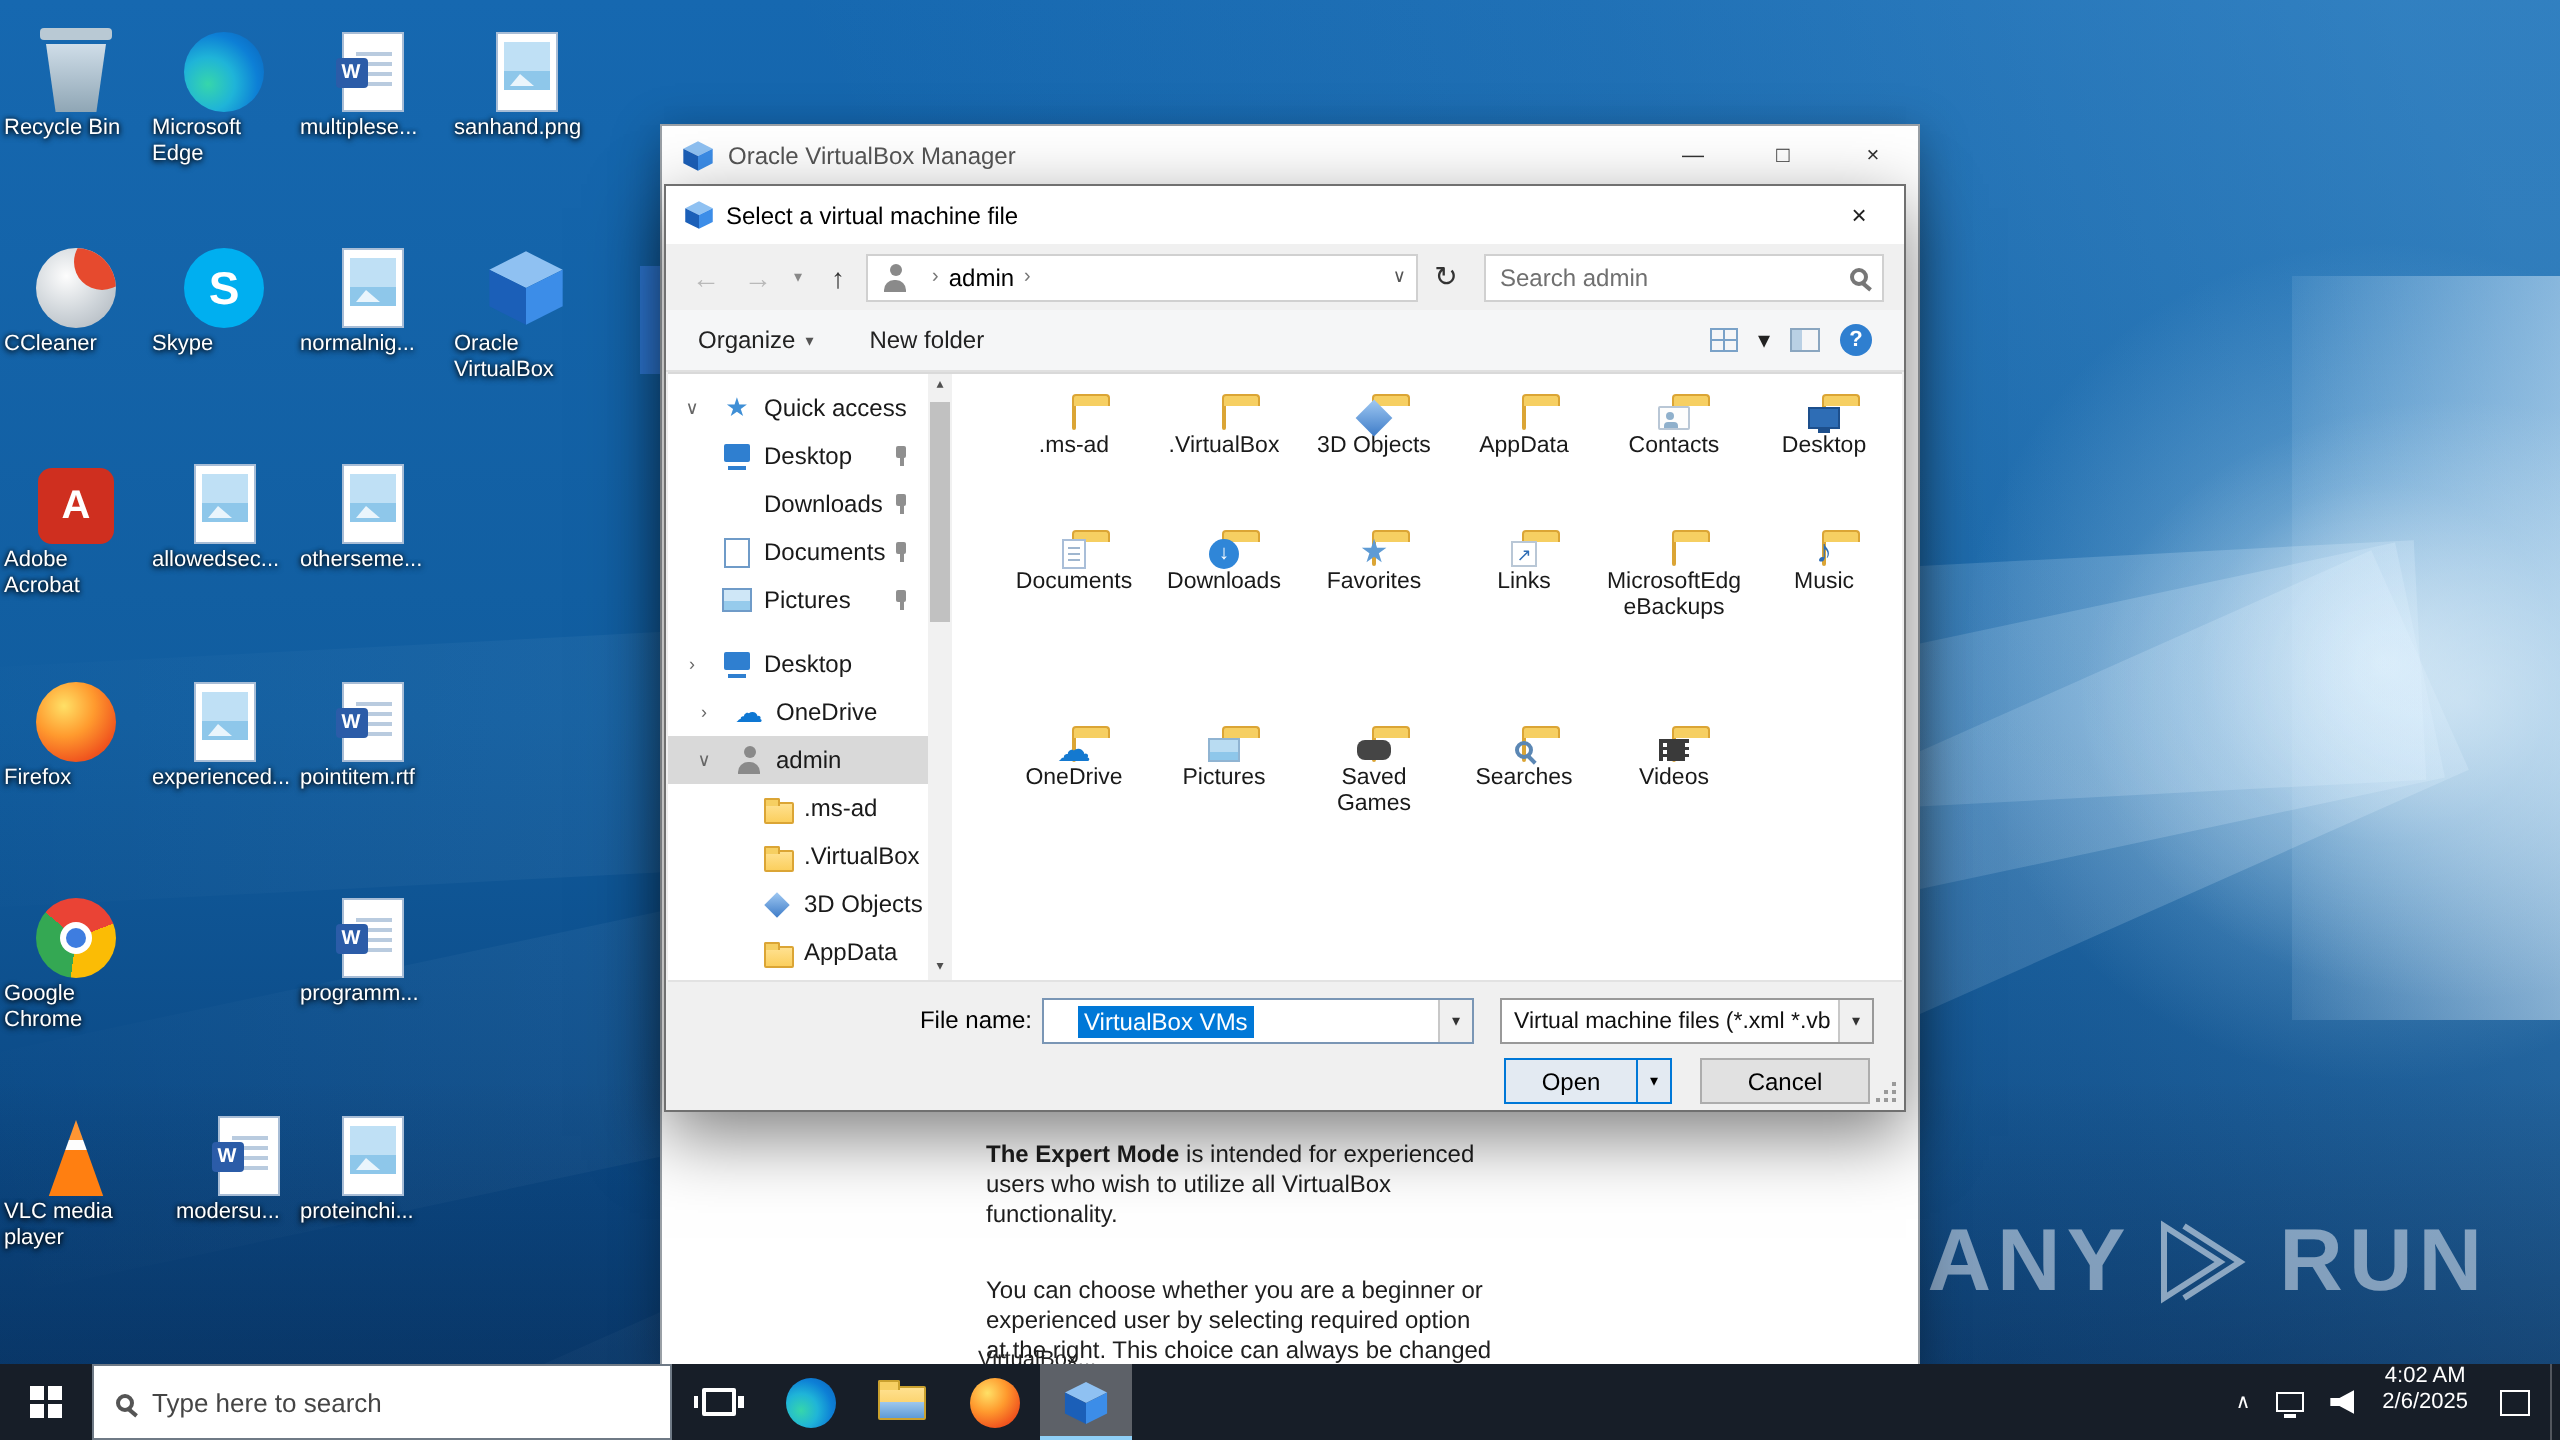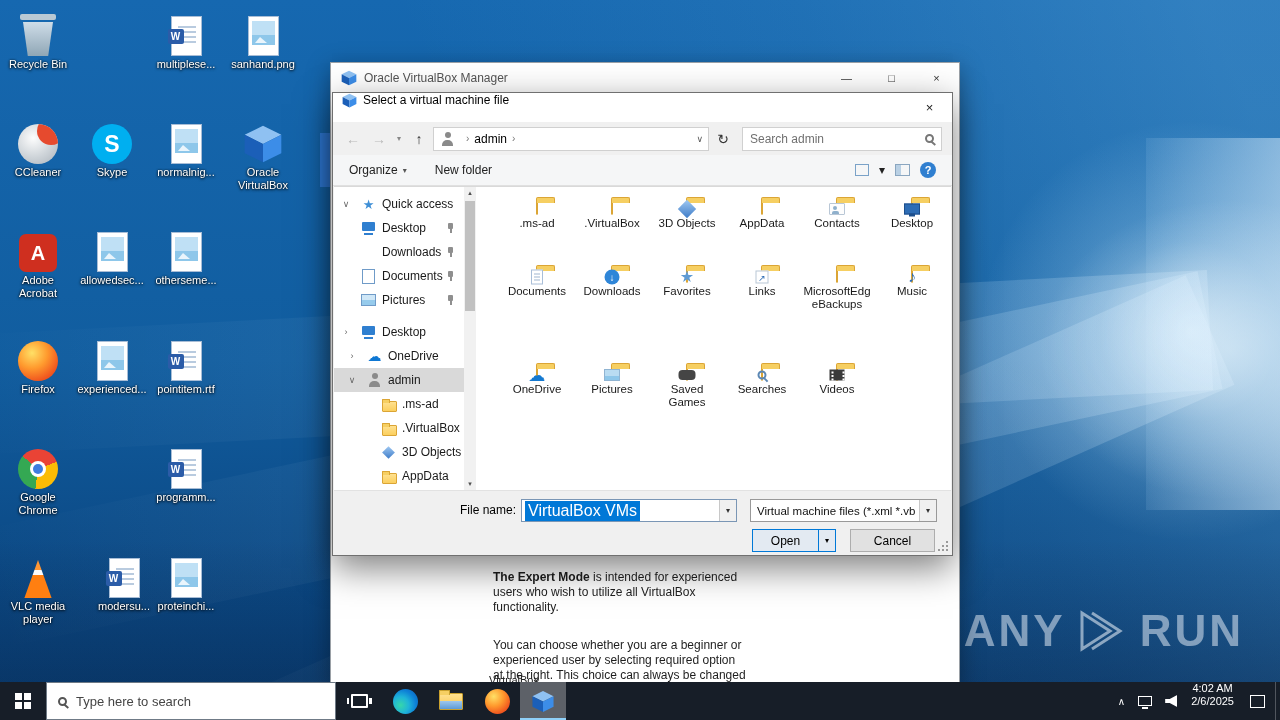--- a/index.html
+++ b/index.html
@@ -12,21 +12,21 @@
   linear-gradient(180deg,#1668b0 0%,#115d9f 50%,#0c4a86 78%,#0a4078 100%);}
 .deco{position:absolute;z-index:0;pointer-events:none}
 .slab{left:1146px;top:138px;width:134px;height:372px;background:linear-gradient(90deg,rgba(200,230,252,.10),rgba(225,242,255,.50))}
 .glow{left:1040px;top:200px;width:380px;height:300px;background:radial-gradient(closest-side,rgba(240,250,255,.5),rgba(240,250,255,0))}
 .beam{width:1250px;height:120px;left:-40px;background:linear-gradient(90deg,rgba(255,255,255,0) 0%,rgba(215,238,255,.14) 80%,rgba(225,242,255,.26) 100%);transform-origin:100% 50%}
 .b1{top:270px;transform:rotate(-24deg)}
 .b2{top:270px;transform:rotate(-12deg)}
 .b3{top:270px;transform:rotate(-3deg)}
 .deskdark{left:0;top:540px;width:1280px;height:142px;background:linear-gradient(180deg,rgba(5,25,55,0),rgba(5,25,55,.28))}
 
-.dicon{position:absolute;width:72px;text-align:center;z-index:1}
+.dicon{position:absolute;width:72px;text-align:left;z-index:1}
 .art{height:48px;display:flex;align-items:flex-end;justify-content:center}
 .dlabel{margin-top:2px;font-size:11px;line-height:13px;color:#fff;text-shadow:0 1px 3px rgba(0,0,0,.95),0 0 2px rgba(0,0,0,.8)}
 .circle{width:40px;height:40px;border-radius:50%;display:block;position:relative}
 .edge-logo{background:radial-gradient(circle at 30% 65%,#36d6ab 0%,#1fb4d8 35%,#0d7fd6 65%,#0a5fb4 100%)}
 .skype-logo{background:#00aff0;display:flex;align-items:center;justify-content:center}
 .skype-logo::after{content:"S";color:#fff;font-weight:bold;font-size:23px}
 .ff-logo{background:radial-gradient(circle at 35% 30%,#ffe066 0%,#ff9a2e 40%,#f0541e 75%,#d7431a 100%)}
 .cc-logo{background:radial-gradient(circle at 38% 35%,#fdfdfd,#cdd3d8 55%,#aab2ba);overflow:hidden}
 .cc-logo::after{content:"";position:absolute;right:-7px;top:-7px;width:28px;height:28px;border-radius:50%;background:#e64a2e}
 .chrome-logo{background:conic-gradient(from -50deg,#ea4335 0 33%,#fbbc05 0 66%,#34a853 0 100%)}
@@ -50,21 +50,21 @@
 #bluestrip{position:absolute;left:320px;top:133px;width:12px;height:54px;background:#2e7ad8;z-index:5}
 #manager{position:absolute;left:330px;top:62px;width:630px;height:625px;background:#fff;border:1px solid #9aa0a6;box-shadow:0 6px 22px rgba(0,0,0,.35);z-index:10}
 .mtitle{height:30px;display:flex;align-items:center;padding-left:10px;background:#fff}
 .mtitle .ttext{margin-left:7px;font-size:12px;color:#555}
 .mbtns{margin-left:auto;display:flex;height:30px}
 .mbtn{width:45px;display:flex;align-items:center;justify-content:center;font-size:11px;color:#333}
 .mtext{position:absolute;left:162px;top:492px;width:340px;font-size:12px;line-height:15px;color:#1e1e1e;white-space:pre-line}
 .mtext p{margin-bottom:8px;white-space:pre-line}
 .mfrag{position:absolute;left:158px;top:611px;font-size:11px;color:#222}
 #dialog{position:absolute;left:332px;top:92px;width:621px;height:464px;background:#f0f0f0;border:1px solid #707070;box-shadow:0 12px 34px rgba(0,0,0,.5);z-index:20}
-.dtitle{height:29px;display:flex;padding-left:9px;background:#fff;position:relative}
+.dtitle{height:29px;display:flex;align-items:center;padding-left:9px;background:#fff;position:relative}
 .dtitle .ttext{margin-left:6px;font-size:12px;color:#000}
 .wclose{position:absolute;right:0;top:0;width:45px;height:29px;display:flex;align-items:center;justify-content:center;font-size:13px;color:#222}
 .dnav{position:absolute;top:29px;left:0;right:0;height:33px;display:flex;align-items:center;padding:0 8px;gap:2px}
 .navbtn{width:24px;height:24px;display:flex;align-items:center;justify-content:center;font-size:14px;color:#333}
 .navbtn.dis{color:#b9b9b9}
 .nav-dd{width:12px;font-size:8px;color:#888;text-align:center}
 .addr{height:24px;flex:0 0 276px;background:#fff;border:1px solid #d0d0d0;display:flex;align-items:center;padding:0 5px;font-size:12px;gap:5px;position:relative;color:#000}
 .addr .chev{color:#777;font-size:10px}
 .addr-dd{margin-left:auto;font-size:9px;color:#555}
 .searchbox{height:24px;flex:0 0 200px;margin-left:5px;background:#fff;border:1px solid #d0d0d0;display:flex;align-items:center;padding:0 7px;font-size:12px;color:#707070}
@@ -129,21 +129,21 @@
 .fo-cloud{color:#1479d0;font-size:17px}
 .fo-pic{width:16px;height:12px;background:linear-gradient(180deg,#b9dcf2 60%,#8ec7ea 60%);border:1px solid #90b4d2}
 .fo-game{width:17px;height:10px;background:#454545;border-radius:4px}
 .fo-mag{width:9px;height:9px;border:2px solid #5b87b4;border-radius:50%}
 .fo-mag::after{content:"";position:absolute;right:-4px;bottom:-3px;width:6px;height:2px;background:#5b87b4;transform:rotate(45deg)}
 .fo-film{width:15px;height:11px;background:#3a3a3a}
 .fo-film::before{content:"";position:absolute;left:2px;top:2px;width:2px;height:2px;background:#fff;box-shadow:0 3.5px 0 #fff,0 7px 0 #fff,11px 0 0 #fff,11px 3.5px 0 #fff,11px 7px 0 #fff}
 .dfoot{position:absolute;left:1px;right:1px;bottom:1px;height:64px;background:#f0f0f0;border-top:1px solid #e2e2e2}
 .fname-label{position:absolute;left:118px;top:12px;width:64px;text-align:right;font-size:12px;color:#000}
 .fname-combo{position:absolute;left:187px;top:8px;width:216px;height:23px;background:#fff;border:1px solid #7a96b5;display:flex;align-items:center}
-.sel-text{margin-left:3px;background:#0078d7;color:#fff;font-size:16px;padding:1px 3px}
+.sel-text{margin-left:17px;background:#0078d7;color:#fff;font-size:12px;padding:1px 3px}
 .combo-arrow{position:absolute;right:0;top:0;bottom:0;width:17px;border-left:1px solid #c8c8c8;background:#f0f0f0;display:flex;align-items:center;justify-content:center;font-size:8px;color:#333}
 .ftype-combo{position:absolute;left:416px;top:8px;width:187px;height:23px;background:#fff;border:1px solid #999;font-size:11.5px;display:flex;align-items:center;padding:0 18px 0 6px;color:#111;overflow:hidden;white-space:nowrap}
 .btn-open{position:absolute;left:418px;top:38px;width:84px;height:23px;background:#e3eaf2;border:1px solid #0078d7;display:flex;align-items:stretch;font-size:12px;color:#000}
 .btn-open .olbl{flex:1;display:flex;align-items:center;justify-content:center}
 .btn-open .oarr{width:17px;border-left:1px solid #0078d7;display:flex;align-items:center;justify-content:center;font-size:8px}
 .btn-cancel{position:absolute;left:516px;top:38px;width:85px;height:23px;background:#e1e1e1;border:1px solid #adadad;display:flex;align-items:center;justify-content:center;font-size:12px;color:#000}
 .grip{position:absolute;right:2px;bottom:2px;width:12px;height:12px}
 .grip::before{content:"";position:absolute;right:1px;bottom:1px;width:2px;height:2px;background:#9a9a9a;box-shadow:-4px 0 0 #9a9a9a,-8px 0 0 #9a9a9a,0 -4px 0 #9a9a9a,-4px -4px 0 #9a9a9a,0 -8px 0 #9a9a9a}
 
 #taskbar{position:absolute;left:0;right:0;bottom:0;height:38px;background:#171e28;display:flex;align-items:stretch;z-index:50}
@@ -185,20 +185,26 @@
 
   <div class="dicon" style="left:2px;top:8px">
     <div class="art">
         <span class="bin-wrap">
           <span class="bin-lid"></span>
           <span class="bin-body"></span>
         </span>
       </div>
     <div class="dlabel">Recycle Bin</div>
   </div>
+  <div class="dicon" style="left:76px;top:8px">
+    <div class="art">
+        <span class="circle edge-logo"></span>
+      </div>
+    <div class="dlabel">Microsoft Edge</div>
+  </div>
   <div class="dicon" style="left:227px;top:8px">
     <div class="art">
         <span class="page img"></span>
       </div>
     <div class="dlabel">sanhand.png</div>
   </div>
   <div class="dicon" style="left:150px;top:8px">
     <div class="art">
         <span class="page doc"></span>
       </div>

